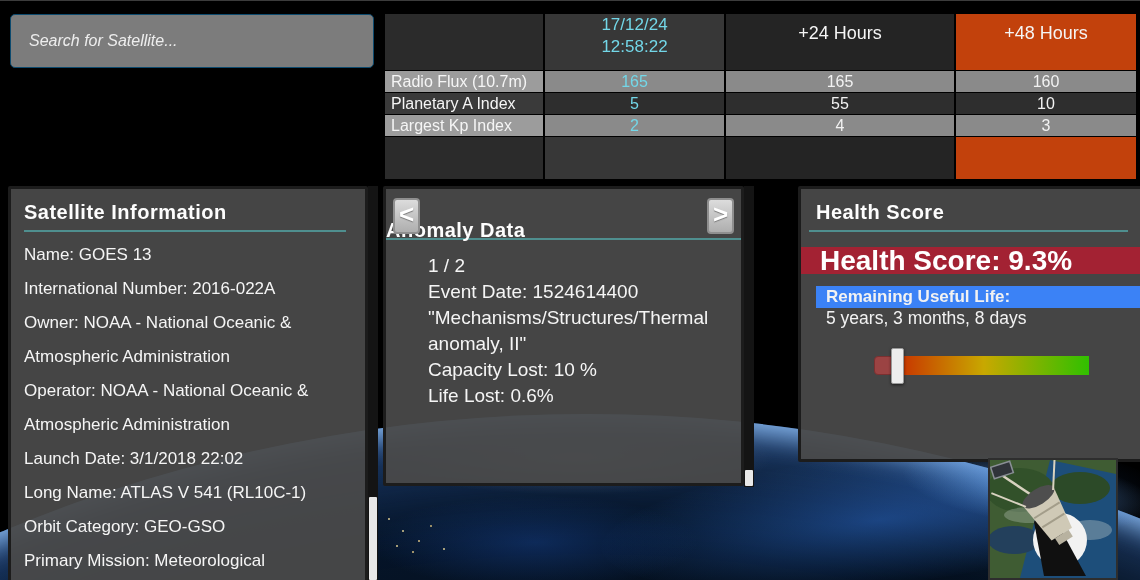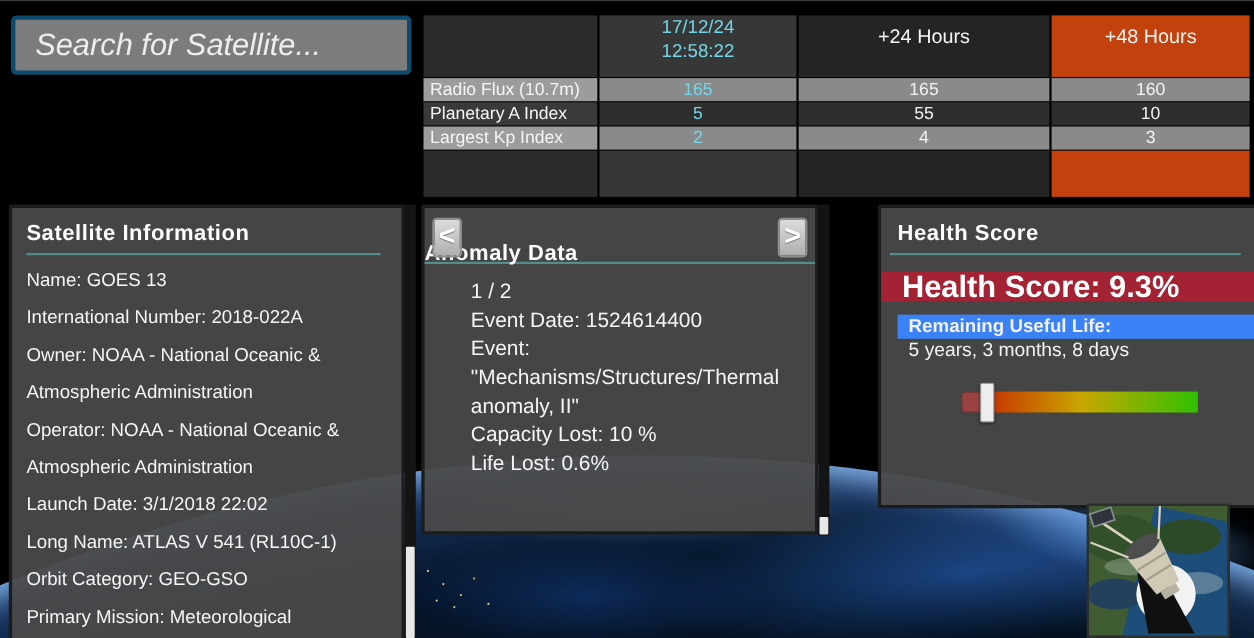--- a/index.html
+++ b/index.html
@@ -14,22 +14,22 @@
   .streak{position:absolute;border-radius:50%;pointer-events:none;}
   .s1{left:375px;top:420px;width:400px;height:75px;background:radial-gradient(ellipse at center,rgba(150,165,180,.38),rgba(150,165,180,0) 70%);}
   .s2{left:600px;top:455px;width:560px;height:130px;background:radial-gradient(ellipse at center,rgba(45,110,210,.5),rgba(45,110,210,0) 72%);transform:rotate(-6deg);}
   .s3{left:370px;top:495px;width:330px;height:95px;background:radial-gradient(ellipse at center,rgba(25,70,150,.45),rgba(25,70,150,0) 70%);}
   .s4{left:900px;top:455px;width:260px;height:70px;background:radial-gradient(ellipse at center,rgba(110,170,240,.55),rgba(110,170,240,0) 70%);transform:rotate(8deg);}
   .city-lights{position:absolute;left:388px;top:518px;width:2px;height:2px;background:#ffe9a0;border-radius:50%;
      box-shadow:14px 12px 0 #ffe9a0,30px 22px 0 #f7d98c,8px 27px 0 #ffe9a0,42px 7px 0 #e8cc80,55px 30px 0 #ffe9a0,24px 33px 0 #f7d98c;opacity:.85;}
 
   
   .search{position:absolute;left:10px;top:14px;width:364px;height:54px;box-sizing:border-box;
-          background:#7c7c7c;border:4px solid #0c4a6e;border-radius:5px;color:#fff;
-          font-family:"Liberation Sans",sans-serif;font-size:28px;font-style:italic;padding:0 18px;outline:none;}
+          background:#7c7c7c;border:1px solid #0c4a6e;border-radius:5px;color:#fff;
+          font-family:"Liberation Sans",sans-serif;font-size:16px;font-style:italic;padding:0 18px;outline:none;}
   .search::placeholder{color:#f4f4f4;opacity:.95;}
 
   
   .swtable{position:absolute;left:385px;top:14px;display:grid;
            grid-template-columns:158px 179px 228px 180px;
            grid-template-rows:56px 21px 21px 21px 42px;column-gap:2px;row-gap:1px;border-radius:11px;}
   .cell{display:flex;align-items:center;justify-content:center;font-size:16px;}
   .lbl{justify-content:flex-start;padding-left:6px;color:#f5f5f5;}
   .hdr{font-size:18px;color:#f5f5f5;align-items:flex-start;padding-top:9px;}
   .hdate{flex-direction:column;justify-content:flex-start;line-height:22px;font-size:17px;color:#73d7e8;}
@@ -130,21 +130,21 @@
     <div class="cell c1h"></div>
     <div class="cell c2h"></div>
     <div class="cell c3h"></div>
   </div>
 
   <section class="panel sat-panel">
     <h2>Satellite Information</h2>
     <div class="tealline"></div>
     <div class="sat-lines">
       <div>Name: GOES 13</div>
-      <div>International Number: 2018-022A</div>
+      <div>International Number: 2016-022A</div>
       <div>Owner: NOAA - National Oceanic &amp;</div>
       <div>Atmospheric Administration</div>
       <div>Operator: NOAA - National Oceanic &amp;</div>
       <div>Atmospheric Administration</div>
       <div>Launch Date: 3/1/2018 22:02</div>
       <div>Long Name: ATLAS V 541 (RL10C-1)</div>
       <div>Orbit Category: GEO-GSO</div>
       <div>Primary Mission: Meteorological</div>
     </div>
   </section>
@@ -159,21 +159,20 @@
       </div>
       <h2>Anomaly Data</h2>
       <div class="navbtn btn-next">
         <span>&gt;</span>
       </div>
     </div>
     <div class="tealline"></div>
     <div class="anom-lines">
       <div>1 / 2</div>
       <div>Event Date: 1524614400</div>
-      <div>Event:</div>
       <div>"Mechanisms/Structures/Thermal</div>
       <div>anomaly, II"</div>
       <div>Capacity Lost: 10 %</div>
       <div>Life Lost: 0.6%</div>
     </div>
   </section>
   <div class="scrollbar sb-anom">
     <div class="thumb"></div>
   </div>
 

